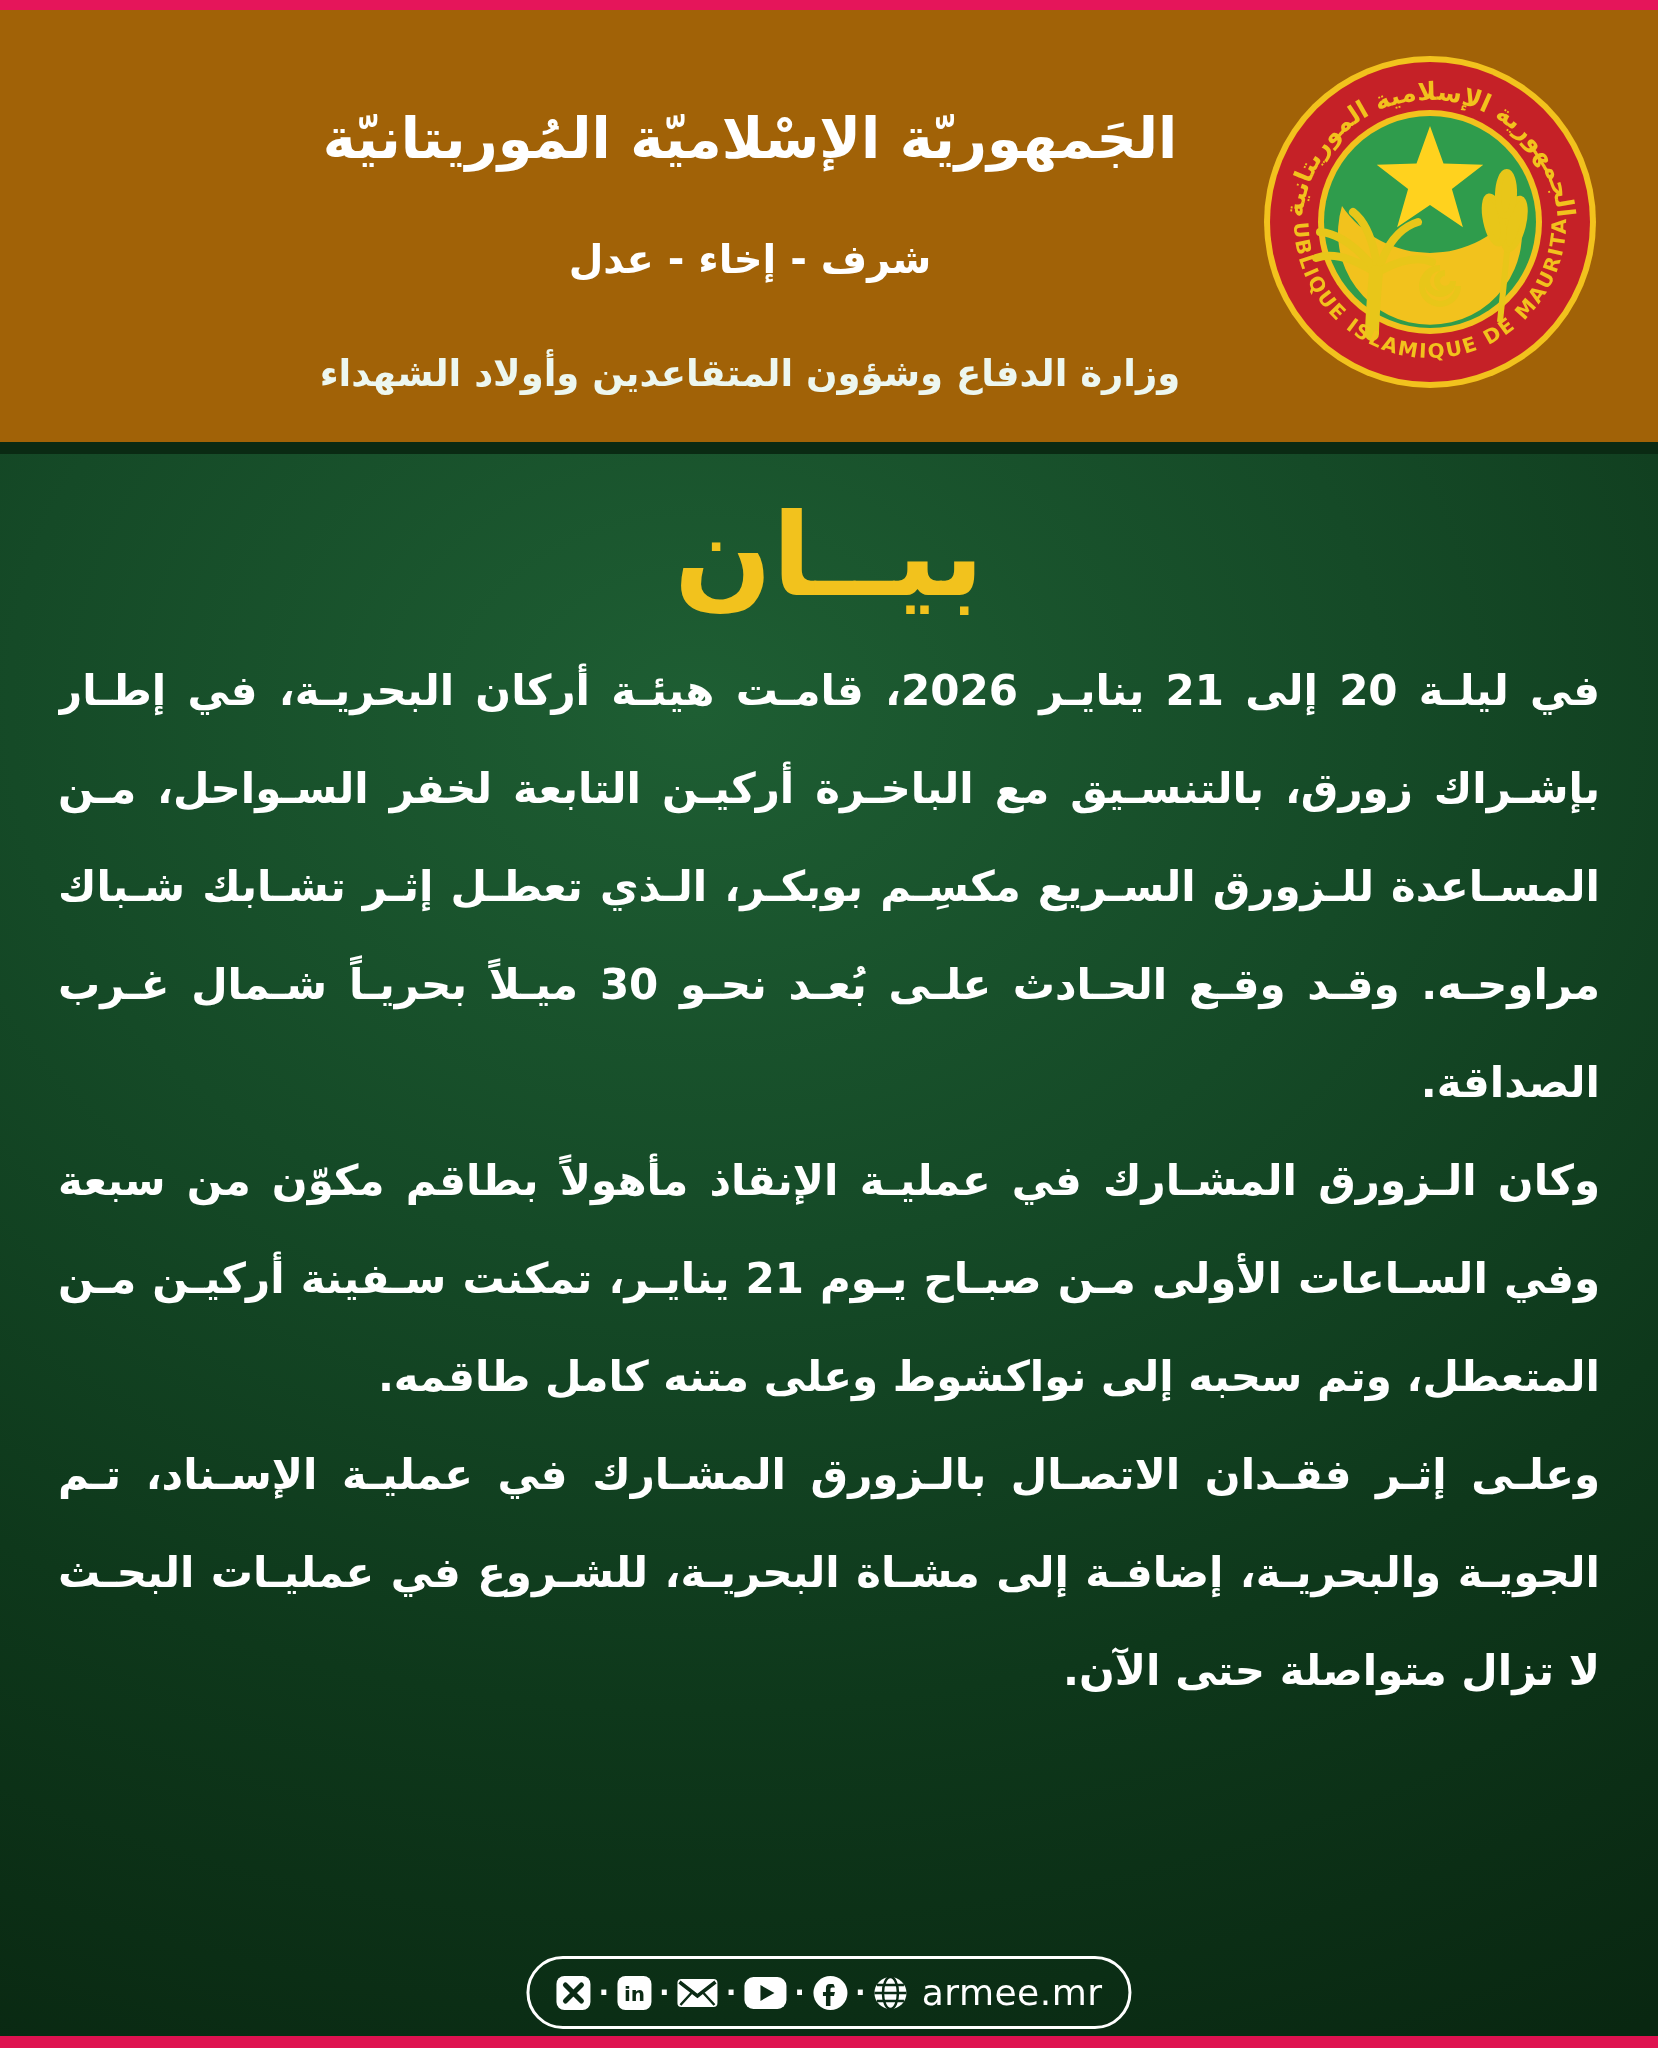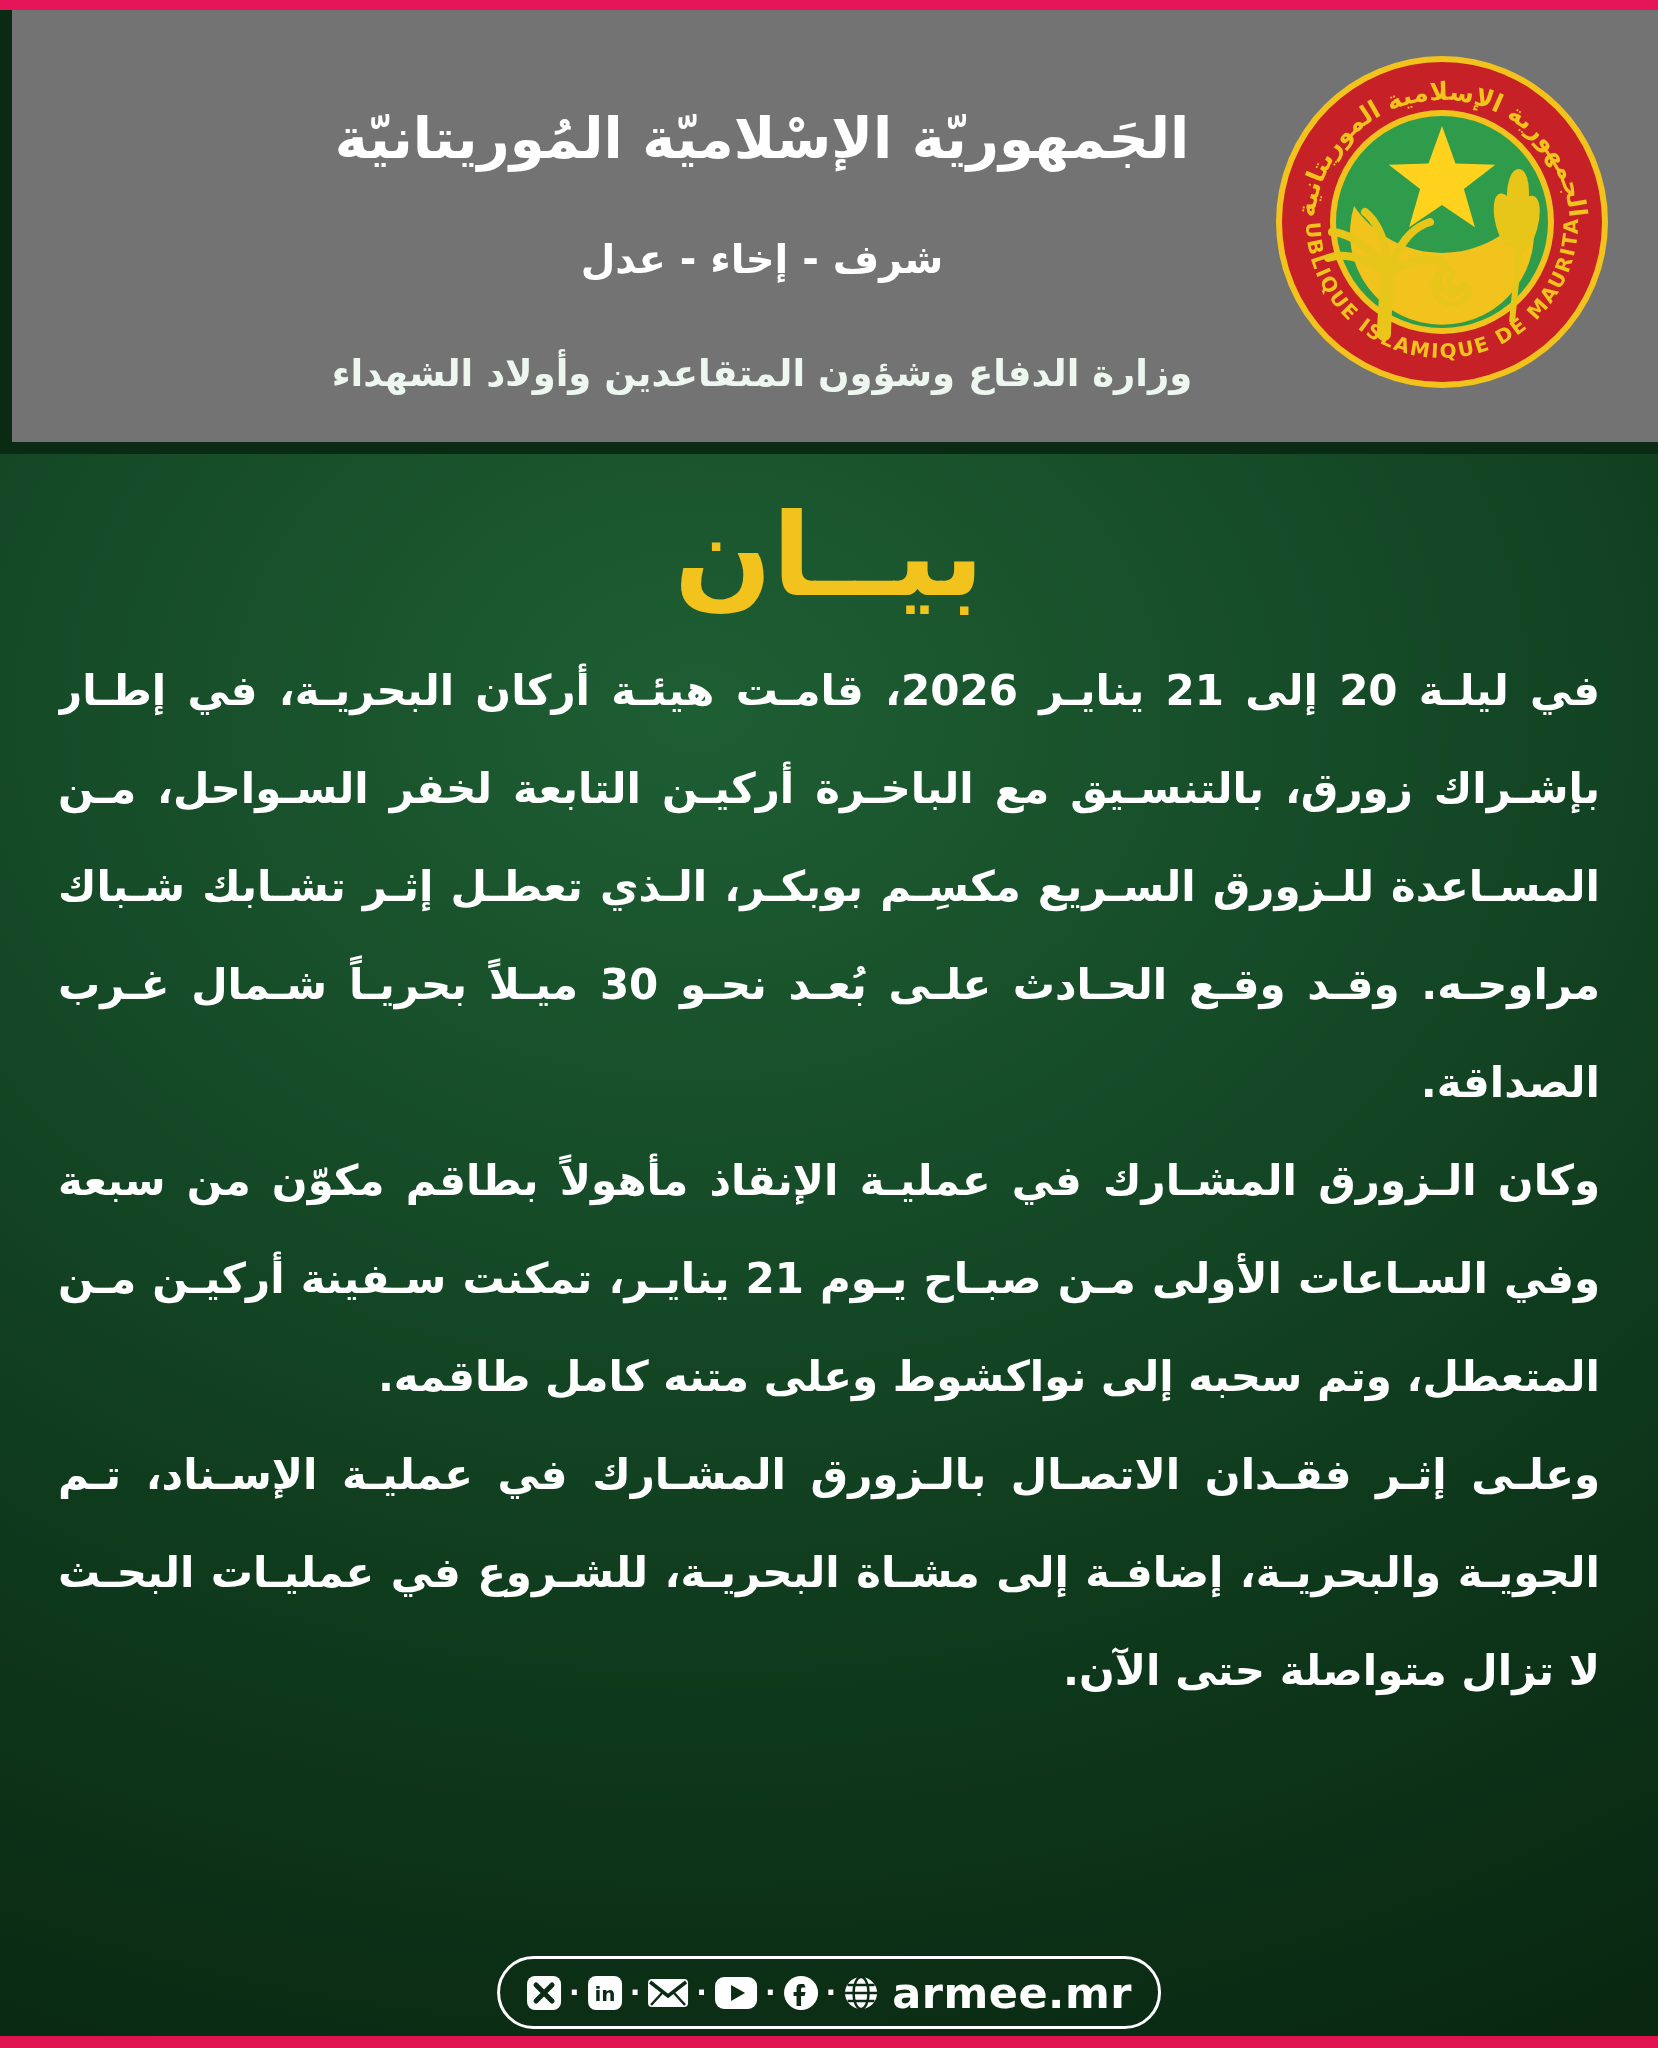--- a/index.html
+++ b/index.html
@@ -5,21 +5,21 @@
   html,body{margin:0;padding:0;}
   body{
     width:1658px;height:2048px;position:relative;overflow:hidden;
     font-family:"DejaVu Sans","Liberation Sans",sans-serif;
     background:#0A2A13;
   }
   
   .top-bar{position:absolute;top:0;left:0;right:0;height:10px;background:#E5155A;}
   .bottom-bar{position:absolute;bottom:0;left:0;right:0;height:12px;background:#DE1350;}
   
-  .header{position:absolute;top:10px;left:12px;right:0;height:432px;background:#737373;}
+  .header{position:absolute;top:10px;left:0;right:0;height:432px;background:#a16207;}
   .header-text{position:absolute;left:60px;top:0;width:1380px;height:100%;text-align:center;color:#FFFFFF;}
   .republic-title{position:absolute;top:96px;left:0;width:100%;font-size:56px;font-weight:bold;direction:rtl;}
   .motto{position:absolute;top:226px;left:0;width:100%;font-size:40px;font-weight:bold;direction:rtl;letter-spacing:1px;}
   .ministry{position:absolute;top:342px;left:0;width:100%;font-size:37px;font-weight:bold;direction:rtl;color:#EDF7EF;}
   .seal{position:absolute;left:1262px;top:44px;width:336px;height:336px;}
   
   .body-section{
     position:absolute;top:442px;left:0;right:0;height:1594px;
     background:radial-gradient(115% 95% at 42% 16%, #1E5E33 0%, #154A27 36%, #0E381B 66%, #092711 100%);
     margin-top:12px;
@@ -35,21 +35,21 @@
     text-align:justify;text-align-last:justify;
   }
   .line.last{text-align-last:right;}
   
   .footer-pill{
     position:absolute;top:1502px;left:50%;transform:translateX(-50%);
     height:73px;border:3px solid #FFFFFF;border-radius:40px;box-sizing:border-box;
     display:flex;align-items:center;justify-content:center;gap:7px;padding:0 26px;
   }
   .dot{color:#FFFFFF;font-size:28px;font-weight:bold;line-height:1;}
-  .site{color:#FFFFFF;font-size:43px;font-weight:700;letter-spacing:0.5px;margin-left:6px;
+  .site{color:#FFFFFF;font-size:36px;font-weight:400;letter-spacing:0.5px;margin-left:6px;
         font-family:"DejaVu Sans","Liberation Sans",sans-serif;}
   .icn{display:block;}
 </style>
 </head>
 <body>
 
 <div class="top-bar"></div>
 
 <div class="header">
   <div class="header-text">

